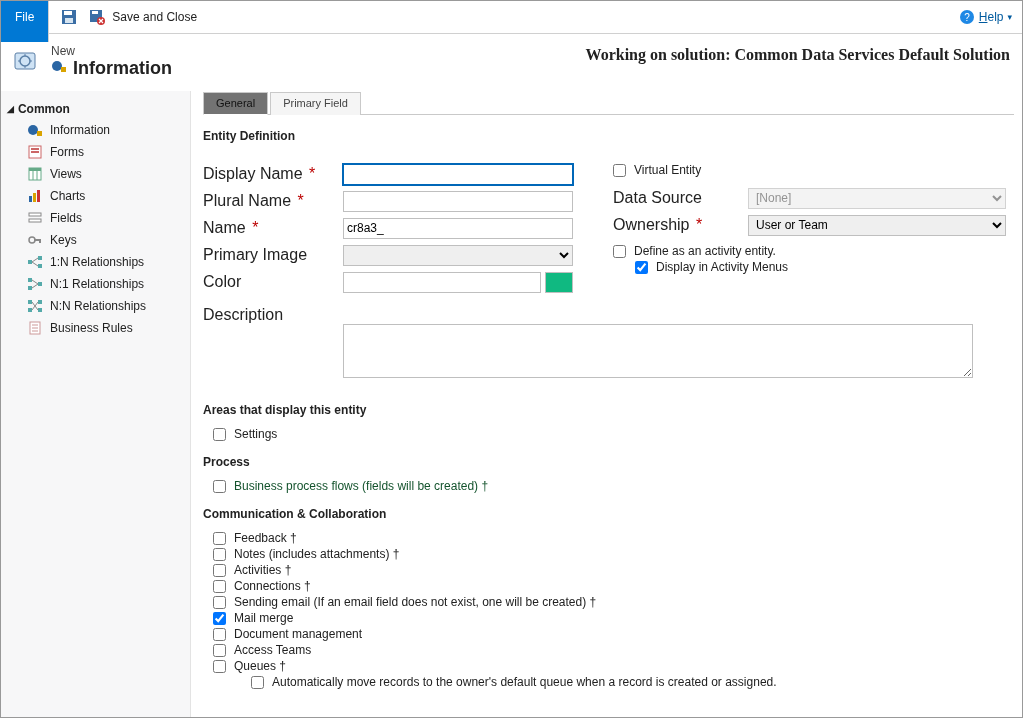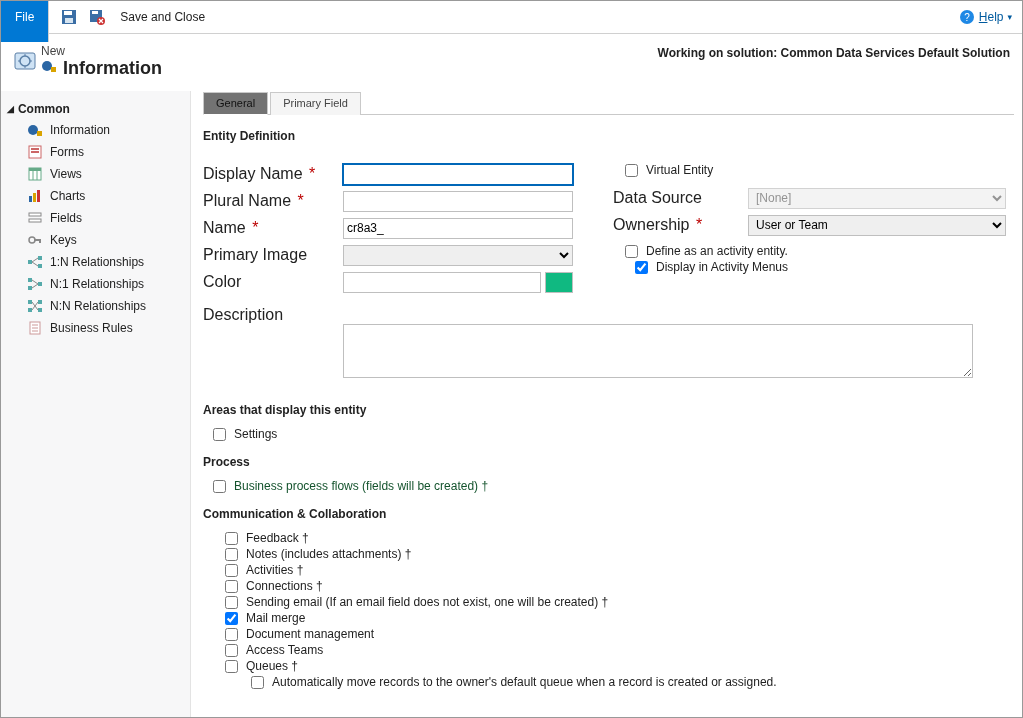--- a/index.html
+++ b/index.html
@@ -1,33 +1,33 @@
 <!DOCTYPE html>
 <html><head>
 <meta charset="utf-8">
 <style>
   * { box-sizing: border-box; margin: 0; padding: 0; }
   body { font-family: "Segoe UI", Tahoma, sans-serif; font-size: 12px; color: #222; background: #fff; width: 1023px; height: 718px; overflow: hidden; border: 1px solid #999; }
 
   
   .toolbar { height: 33px; background: #fff; display: flex; align-items: center; border-bottom: 1px solid #d0d0d0; }
   .file-btn { background: #0078d4; color: #fff; height: 50px; display: flex; align-items: center; padding: 0 14px; font-size: 12px; border-right: 1px solid #d0d0d0; cursor: pointer; }
-  .tbtn { display: flex; align-items: center; gap: 15px; padding: 0 6px; height: 16px; cursor: pointer; }
+  .tbtn { display: flex; align-items: center; gap: 7px; padding: 0 6px; height: 16px; cursor: pointer; }
   .toolbar-spacer { flex: 1; }
   .help { display: flex; align-items: center; gap: 4px; padding-right: 10px; cursor: pointer; color: #005a9e; }
 
   svg.icon { width: 16px; height: 16px; display: block; }
 
   
   .header { display: flex; padding: 10px 12px 12px 12px; }
-  .header-left { display: flex; align-items: center; }
+  .header-left { display: flex; align-items: center; gap: 10px; }
   .sys-icon { width: 28px; height: 28px; display: flex; align-items: center; justify-content: center; }
   .header-titles .subt { color: #444; font-size: 12px; }
   .header-titles .maint { font-size: 18px; font-weight: 600; color: #222; display: flex; align-items: center; gap: 6px; }
-  .header-right { margin-left: auto; font-weight: 600; font-size: 12px; padding-top: 2px; text-align: right; }
+  .header-right { margin-left: auto; font-weight: 600; font-size: 16px; padding-top: 2px; text-align: right; font-family: Liberation Serif, serif; }
 
   
   .body-wrap { display: flex; height: calc(718px - 33px - 58px); }
 
   
   .leftnav { width: 190px; background: #f7f7f8; border-right: 1px solid #e3e3e3; padding-top: 6px; }
   .nav-group { padding: 2px 0 4px 6px; }
   .nav-group-hd { display: flex; align-items: center; gap: 4px; font-weight: 600; font-size: 12px; padding: 3px 0; }
   .nav-item { display: flex; align-items: center; gap: 7px; padding: 3px 0 3px 20px; cursor: pointer; font-size: 12px; color: #222; position: relative; }
   .nav-item .nav-ic { width: 16px; height: 16px; display: inline-flex; align-items: center; justify-content: center; }
@@ -49,21 +49,21 @@
   .col-right { flex: 1; padding-top: 0; }
 
   .frow { display: flex; align-items: center; min-height: 26px; margin-bottom: 1px; }
   .flabel { width: 140px; font-size: 16px; color: #222; }
   .flabel .req { color: #b00; margin-left: 2px; }
   .finput { flex: 1; }
   .finput input[type=text], .finput select, .finput textarea { width: 100%; border: 1px solid #bfbfbf; height: 21px; font-size: 12px; padding: 1px 3px; font-family: inherit; }
   .finput input.focused { border: 1px solid #0067b8; outline: 1px solid #0067b8; }
   .color-swatch { width: 28px; height: 21px; background: #10b981; border: 1px solid #bfbfbf; margin-left: 4px; display: inline-block; }
 
-  .chk-line { display: flex; align-items: center; gap: 8px; margin: 2px 12px; }
+  .chk-line { display: flex; align-items: center; gap: 8px; margin: 2px 0; }
   .chk-line input[type=checkbox] { width: 13px; height: 13px; }
   .chk-line.indent { margin-left: 22px; }
 
   .daggers { color: #14532d; }
 
   
   .scrollwrap::-webkit-scrollbar { width: 16px; }
   .scrollwrap::-webkit-scrollbar-track { background: #f1f1f1; }
   .scrollwrap::-webkit-scrollbar-thumb { background: #c1c1c1; }
 

